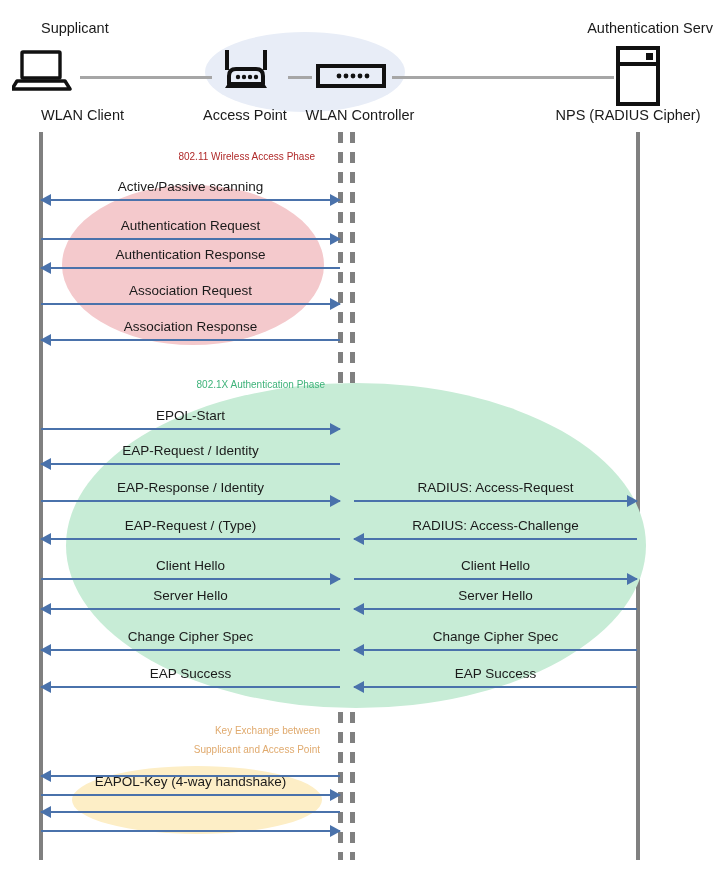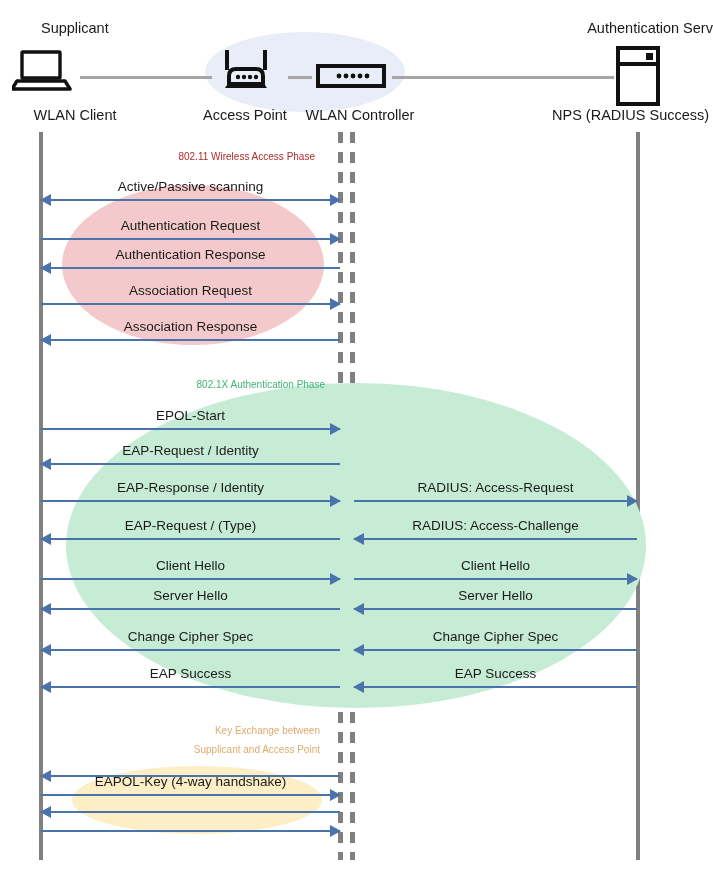--- a/index.html
+++ b/index.html
@@ -88,21 +88,21 @@
   <div class="hline" style="left:288px;top:76px;width:24px;"></div>
   <div class="hline" style="left:392px;top:76px;width:222px;"></div>
 
   <div class="actor-title" style="left:0px;top:20px;width:94px;text-align:left;padding-left:10px;">Supplicant</div>
   <div class="icon" style="left:12px;top:50px;">
     <svg width="60" height="42" viewBox="0 0 60 42" aria-hidden="true">
       <rect x="10" y="2" width="38" height="26" rx="1" fill="none" stroke="#111111" stroke-width="3.4"></rect>
       <path d="M5 31 L53 31 L58 39 L0 39 Z" fill="none" stroke="#111111" stroke-width="3.4" stroke-linejoin="round"></path>
     </svg>
   </div>
-  <div class="actor-caption" style="left:0px;top:107px;width:110px;text-align:center;padding-left:20px;">WLAN Client</div>
+  <div class="actor-caption" style="left:0px;top:107px;width:110px;text-align:right;padding-left:14px;">WLAN Client</div>
 
   <div class="icon" style="left:215px;top:48px;">
     <svg width="62" height="46" viewBox="0 0 62 46" aria-hidden="true">
       <line x1="12" y1="2" x2="12" y2="22" stroke="#111111" stroke-width="4"></line>
       <line x1="50" y1="2" x2="50" y2="22" stroke="#111111" stroke-width="4"></line>
       <path d="M14 36 L14 28 Q14 21 21 21 L41 21 Q48 21 48 28 L48 36 Z" fill="none" stroke="#111111" stroke-width="4" stroke-linejoin="round"></path>
       <path d="M10 40 L14 34 L48 34 L52 40 Z" fill="#111111"></path>
       <circle cx="23" cy="29" r="2.2" fill="#111111"></circle>
       <circle cx="29" cy="29" r="2.2" fill="#111111"></circle>
       <circle cx="35" cy="29" r="2.2" fill="#111111"></circle>
@@ -124,21 +124,21 @@
   <div class="actor-caption" style="left:296px;top:107px;width:128px;">WLAN Controller</div>
 
   <div class="actor-title" style="left:538px;top:20px;width:175px;">Authentication Server</div>
   <div class="icon" style="left:616px;top:46px;">
     <svg width="44" height="60" viewBox="0 0 44 60" aria-hidden="true">
       <rect x="2" y="2" width="40" height="56" fill="none" stroke="#111111" stroke-width="4"></rect>
       <line x1="2" y1="18" x2="42" y2="18" stroke="#111111" stroke-width="4"></line>
       <rect x="30" y="7" width="7" height="7" fill="#111111"></rect>
     </svg>
   </div>
-  <div class="actor-caption" style="left:552px;top:107px;width:152px;">NPS (RADIUS Success)</div>
+  <div class="actor-caption" style="left:552px;top:107px;width:152px;">NPS (RADIUS Cipher)</div>
 
   <div class="lifeline" style="left:39px;top:132px;height:728px;"></div>
   <div class="lifeline-dashed" style="left:338px;top:132px;height:728px;"></div>
   <div class="lifeline-dashed" style="left:350px;top:132px;height:728px;"></div>
   <div class="lifeline" style="left:636px;top:132px;height:728px;"></div>
 
   <div class="blob blob-wireless" style="left:62px;top:185px;width:262px;height:160px;"></div>
   <div class="blob blob-dot1x" style="left:66px;top:383px;width:580px;height:325px;"></div>
   <div class="blob blob-key" style="left:72px;top:766px;width:250px;height:68px;"></div>
 

